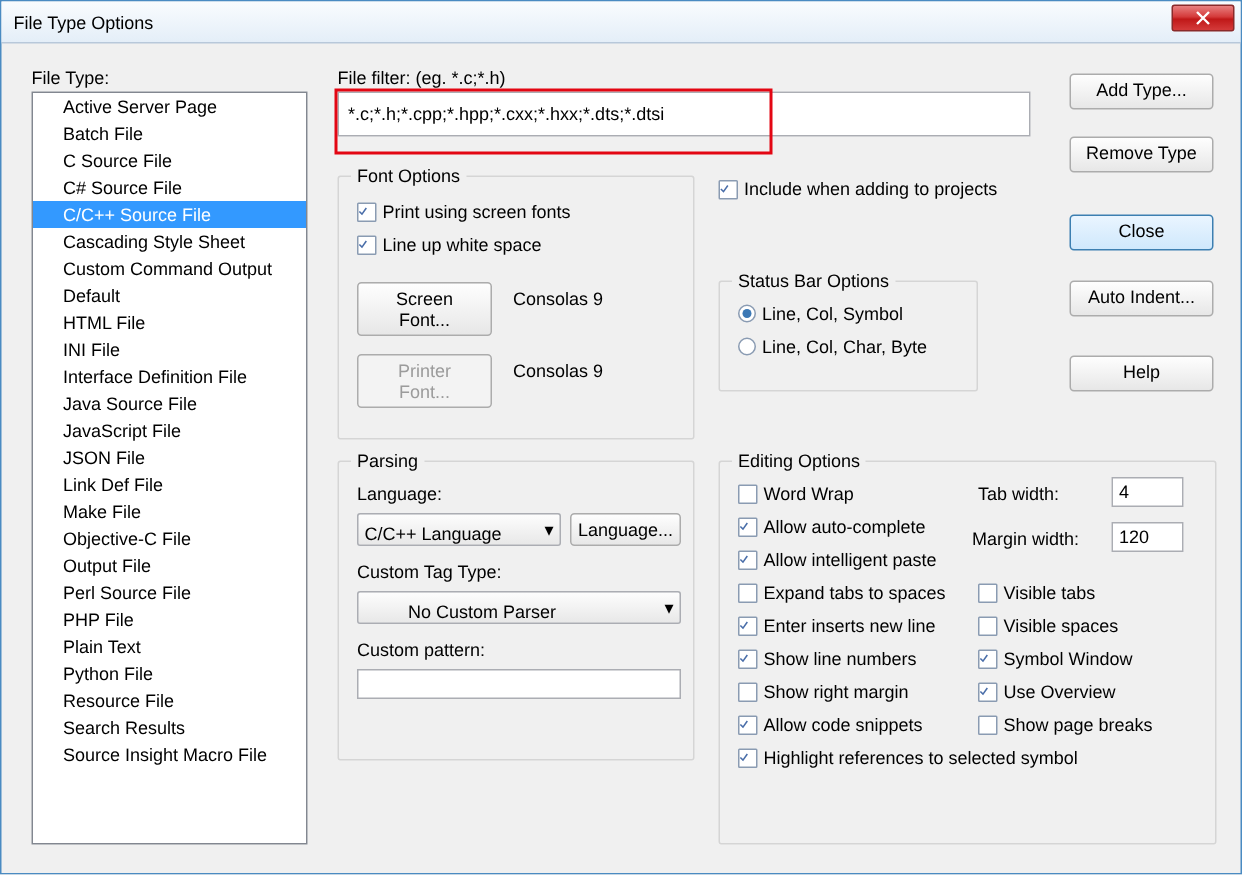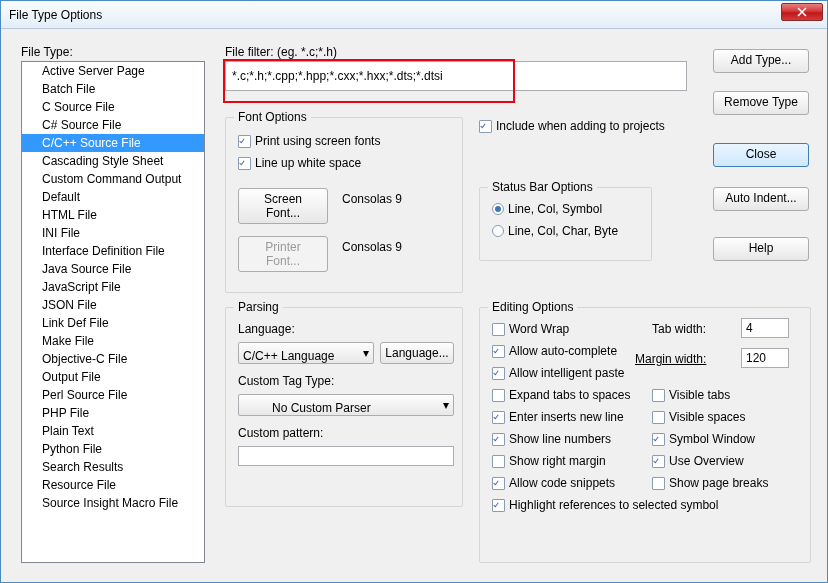--- a/index.html
+++ b/index.html
@@ -73,22 +73,22 @@
         <div class="item">JavaScript File</div>
         <div class="item">JSON File</div>
         <div class="item">Link Def File</div>
         <div class="item">Make File</div>
         <div class="item">Objective-C File</div>
         <div class="item">Output File</div>
         <div class="item">Perl Source File</div>
         <div class="item">PHP File</div>
         <div class="item">Plain Text</div>
         <div class="item">Python File</div>
+        <div class="item">Resource File</div>
         <div class="item">Search Results</div>
-        <div class="item">Resource File</div>
         <div class="item">Source Insight Macro File</div>
       </div>
 
     <div class="lbl filter-label">File filter: (eg. *.c;*.h)</div>
     <input class="filter-input" value="*.c;*.h;*.cpp;*.hpp;*.cxx;*.hxx;*.dts;*.dtsi" style="">
     <div class="red-box"></div>
 
     <div class="groupbox" style="left:224px; top:88px; width:238px; height:176px;">
       <legend>Font Options</legend>
       <div class="chk" style="position:absolute; left:12px; top:16px;">
@@ -210,21 +210,21 @@
           <span class="chkbox checked">
             <svg class="check-svg" viewBox="0 0 10 10">
               <path d="M1 5 L4 8 L9 1"></path>
             </svg>
           </span>
           <span>Highlight references to selected symbol</span>
         </div>
 
       <div class="lbl" style="position:absolute; left:172px; top:14px;">Tab width:</div>
       <input class="textinput" style="position: absolute; left: 261px; top: 10px; width: 48px;" value="4">
-      <div class="lbl" style="position:absolute; left:155px; top:44px;text-decoration:underline;">Margin width:</div>
+      <div class="lbl" style="position:absolute; left:168px; top:44px;">Margin width:</div>
       <input class="textinput" style="position: absolute; left: 261px; top: 40px; width: 48px;" value="120">
 
       <div class="chk" style="position:absolute; left:172px; top:80px;">
           <span class="chkbox"></span>
           <span>Visible tabs</span>
         </div>
       <div class="chk" style="position:absolute; left:172px; top:102px;">
           <span class="chkbox"></span>
           <span>Visible spaces</span>
         </div>

